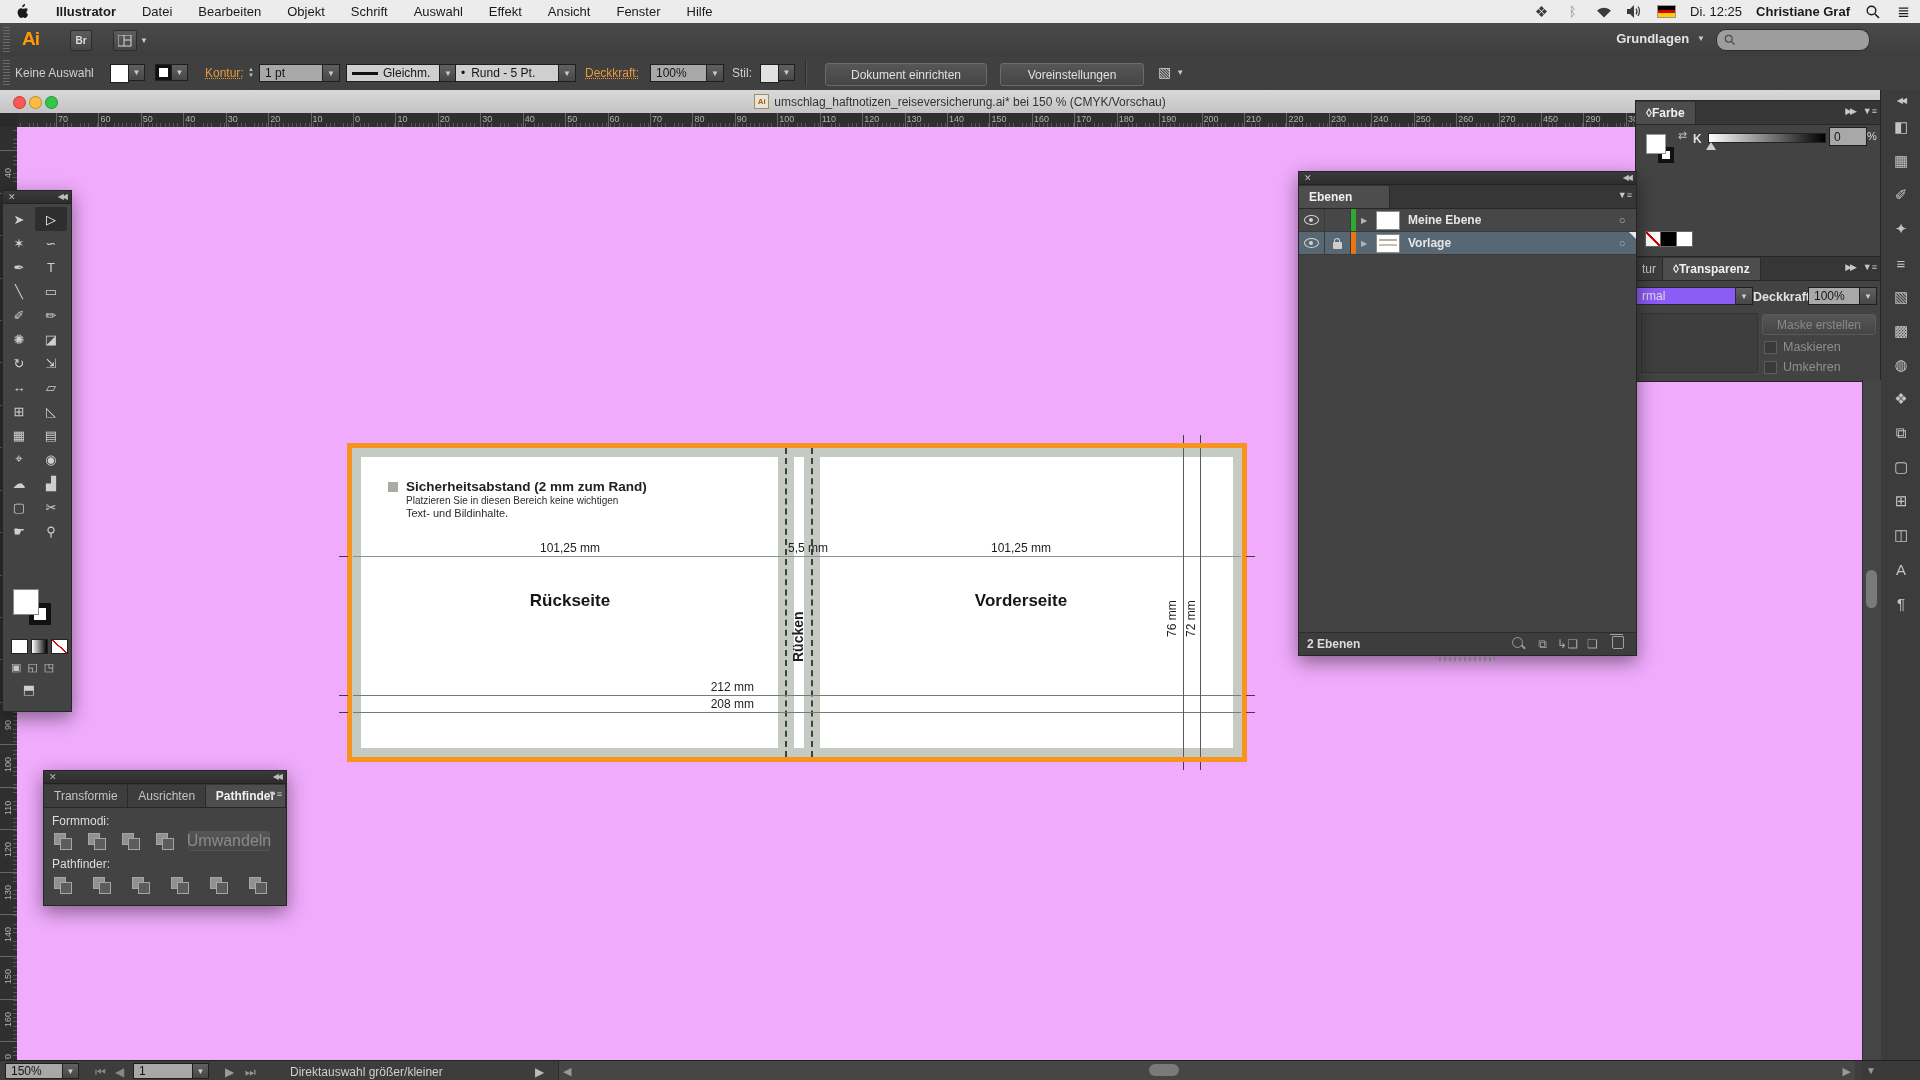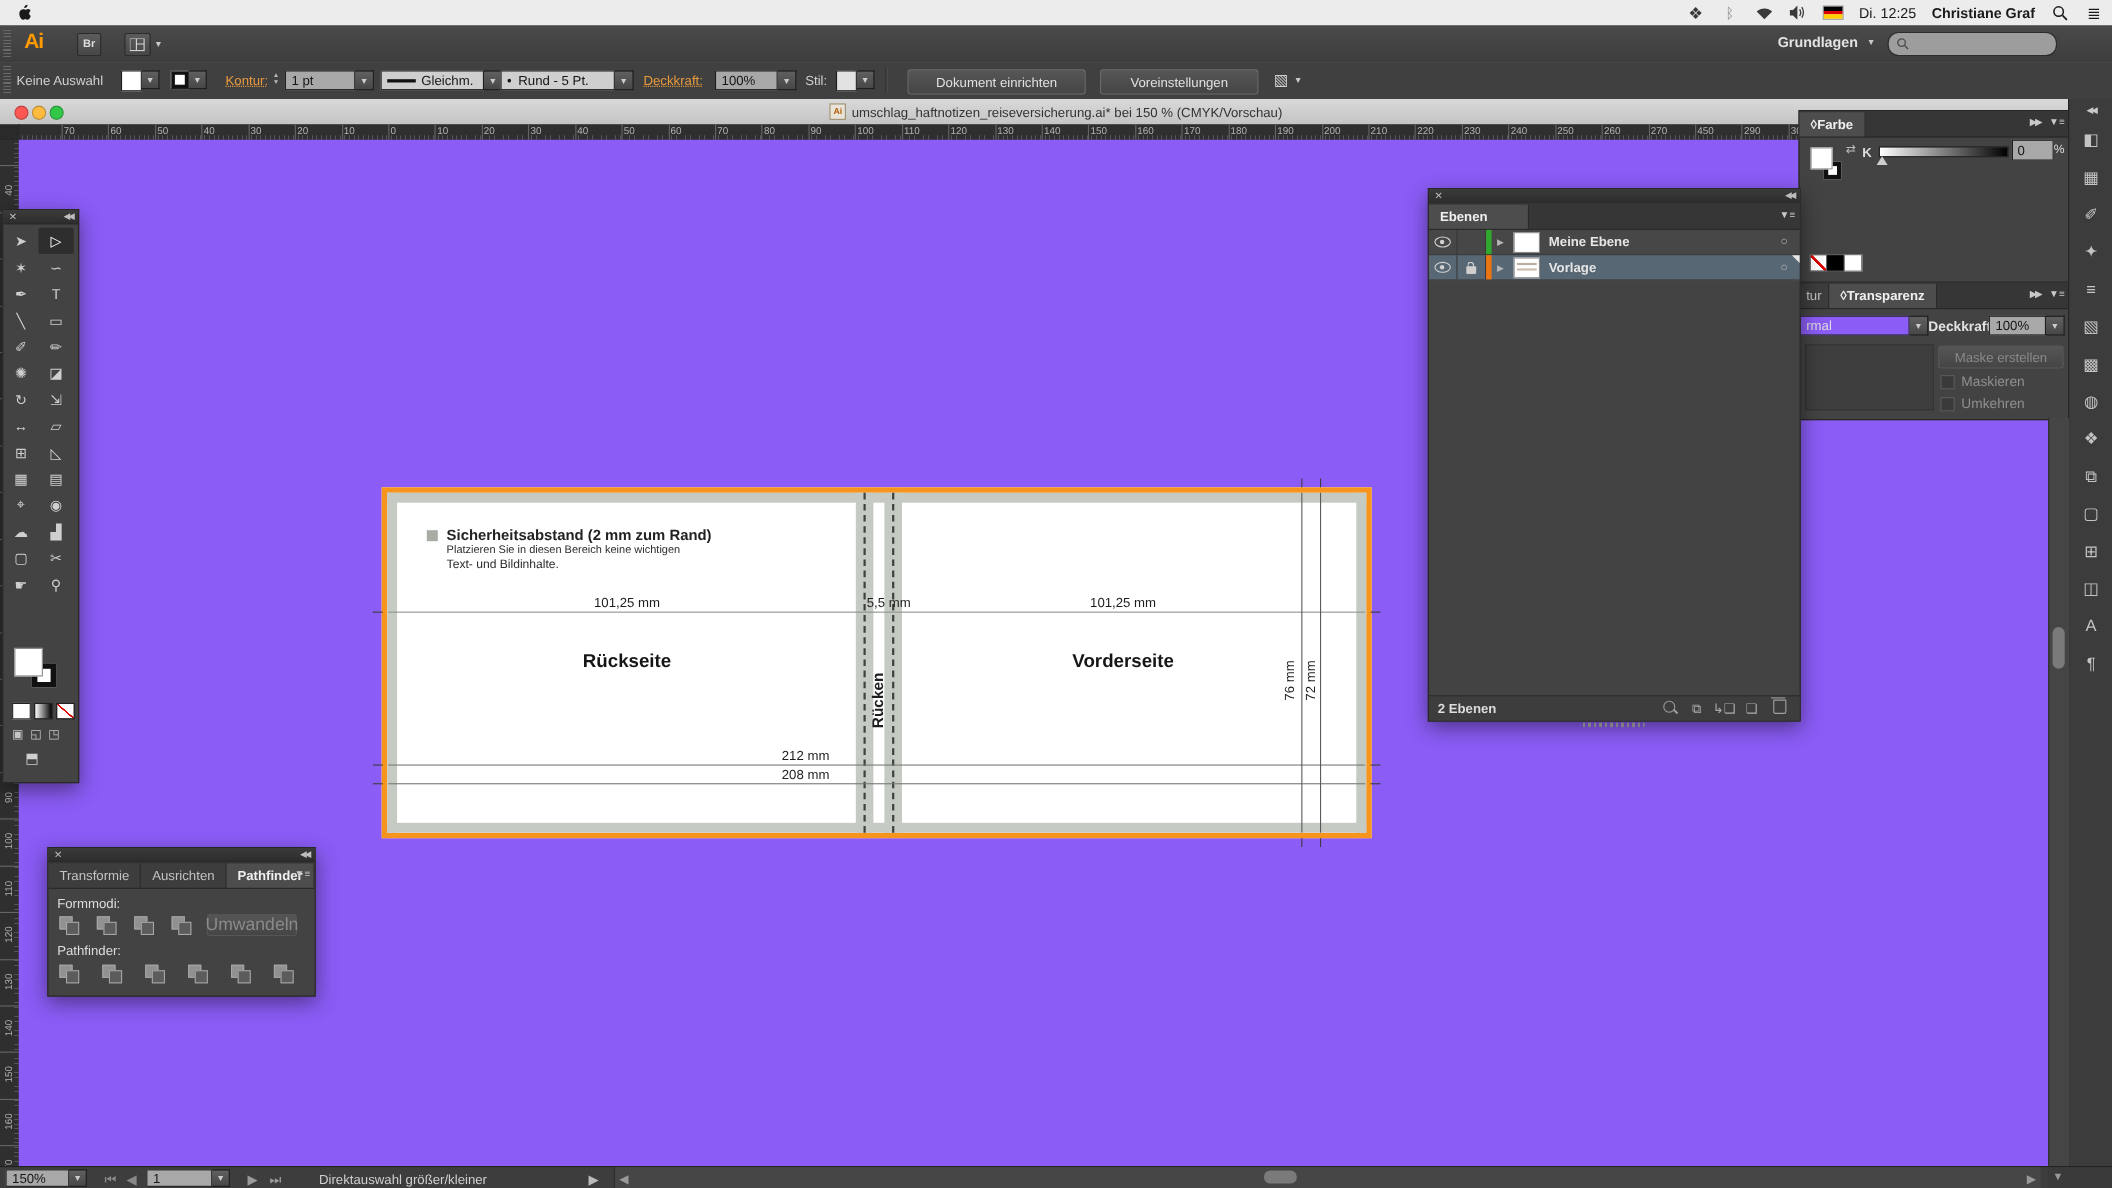--- a/index.html
+++ b/index.html
@@ -44,21 +44,21 @@
   .htick{position:absolute;top:0;width:1px;height:14px;background:#666;}
   .hlabel{position:absolute;top:1px;font-size:9px;color:#b2b2b2;}
   #vruler{left:0;top:127px;width:17px;height:933px;background:#2f2f2f;border-right:1px solid #1a1a1a;overflow:hidden;}
   #vruler-minor{position:absolute;right:0;top:0;height:100%;width:4px;
     background:repeating-linear-gradient(180deg,transparent 0 3.4px,#585858 3.4px 4.243px);}
   .vtick{position:absolute;left:0;height:1px;width:17px;background:#666;}
   .vlabel{position:absolute;left:2px;width:11px;height:26px;font-size:9px;color:#b2b2b2;
     writing-mode:vertical-rl;transform:rotate(180deg);display:flex;align-items:center;}
   #ruler-corner{left:0;top:113px;width:17px;height:14px;background:#2a2a2a;border-right:1px solid #1a1a1a;border-bottom:1px solid #1a1a1a;}
   
-  #canvas{left:17px;top:127px;width:1845px;height:933px;background:#8b5cf6;}
+  #canvas{left:17px;top:127px;width:1845px;height:933px;background:#f0abfc;}
   
   #orange-frame{left:330px;top:316px;width:900px;height:319px;background:#fff;border:5px solid #f7941e;box-sizing:border-box;}
   .safety{background:#c5cbc3;}
   .dashline{width:0;border-left:2px dashed #3c423c;}
   .dimtext{font-size:12px;color:#1e1e1e;}
   .vdim{writing-mode:vertical-rl;transform:rotate(180deg);font-size:12px;color:#1e1e1e;}
   .thinline{background:#8d938a;}
   .darktick{background:#3e3e3e;}
   
   .panel{background:#434343;border:1px solid #262626;box-shadow:0 6px 18px rgba(0,0,0,.45);}
@@ -111,20 +111,32 @@
 <body>
 
 <div id="screen">
 
   <div id="menubar" class="abs">
     <div class="menu-item" style="padding:0 14px 0 16px;">
       <svg width="13" height="15" viewBox="0 0 16 19" fill="#1a1a1a">
           <path d="M11.3 0c.1 1.1-.3 2.1-1 2.9-.7.8-1.8 1.4-2.8 1.3-.1-1 .4-2.1 1-2.8C9.2.6 10.4.1 11.3 0zM14.9 6.2c-1.6-1-3.1-.9-3.9-.6-.6.2-1.4.5-1.9.5-.5 0-1.2-.3-2-.5C5.8 5.3 4.4 5.6 3.3 6.6 1.1 8.5 1.6 12.5 3 15c.6 1.1 1.5 2.6 2.8 2.6 1.1 0 1.4-.6 2.8-.6 1.4 0 1.7.6 2.8.6 1.3 0 2.2-1.4 2.8-2.5.4-.7.6-1.2.8-1.9-2.2-.8-2.8-4.3-.1-5.6-.5-.8-1.3-1.3-2-1.4z"></path>
         </svg>
     </div>
+    <div id="menu-items">
+        <div class="menu-item" style="font-weight: bold;">Illustrator</div>
+        <div class="menu-item">Datei</div>
+        <div class="menu-item">Bearbeiten</div>
+        <div class="menu-item">Objekt</div>
+        <div class="menu-item">Schrift</div>
+        <div class="menu-item">Auswahl</div>
+        <div class="menu-item">Effekt</div>
+        <div class="menu-item">Ansicht</div>
+        <div class="menu-item">Fenster</div>
+        <div class="menu-item">Hilfe</div>
+      </div>
     <div id="mb-right">
       <span class="mb-ico" style="font-size:15px;">❖</span>
       <span class="mb-ico" style="color:#8a8a8a;">ᛒ</span>
       <span class="mb-ico">
         <svg width="16" height="12" viewBox="0 0 16 12">
             <path d="M8 11.5 1 4.5a10 10 0 0 1 14 0z" fill="#3a3a3a"></path>
           </svg>
       </span>
       <span class="mb-ico">
         <svg width="15" height="13" viewBox="0 0 15 13">

